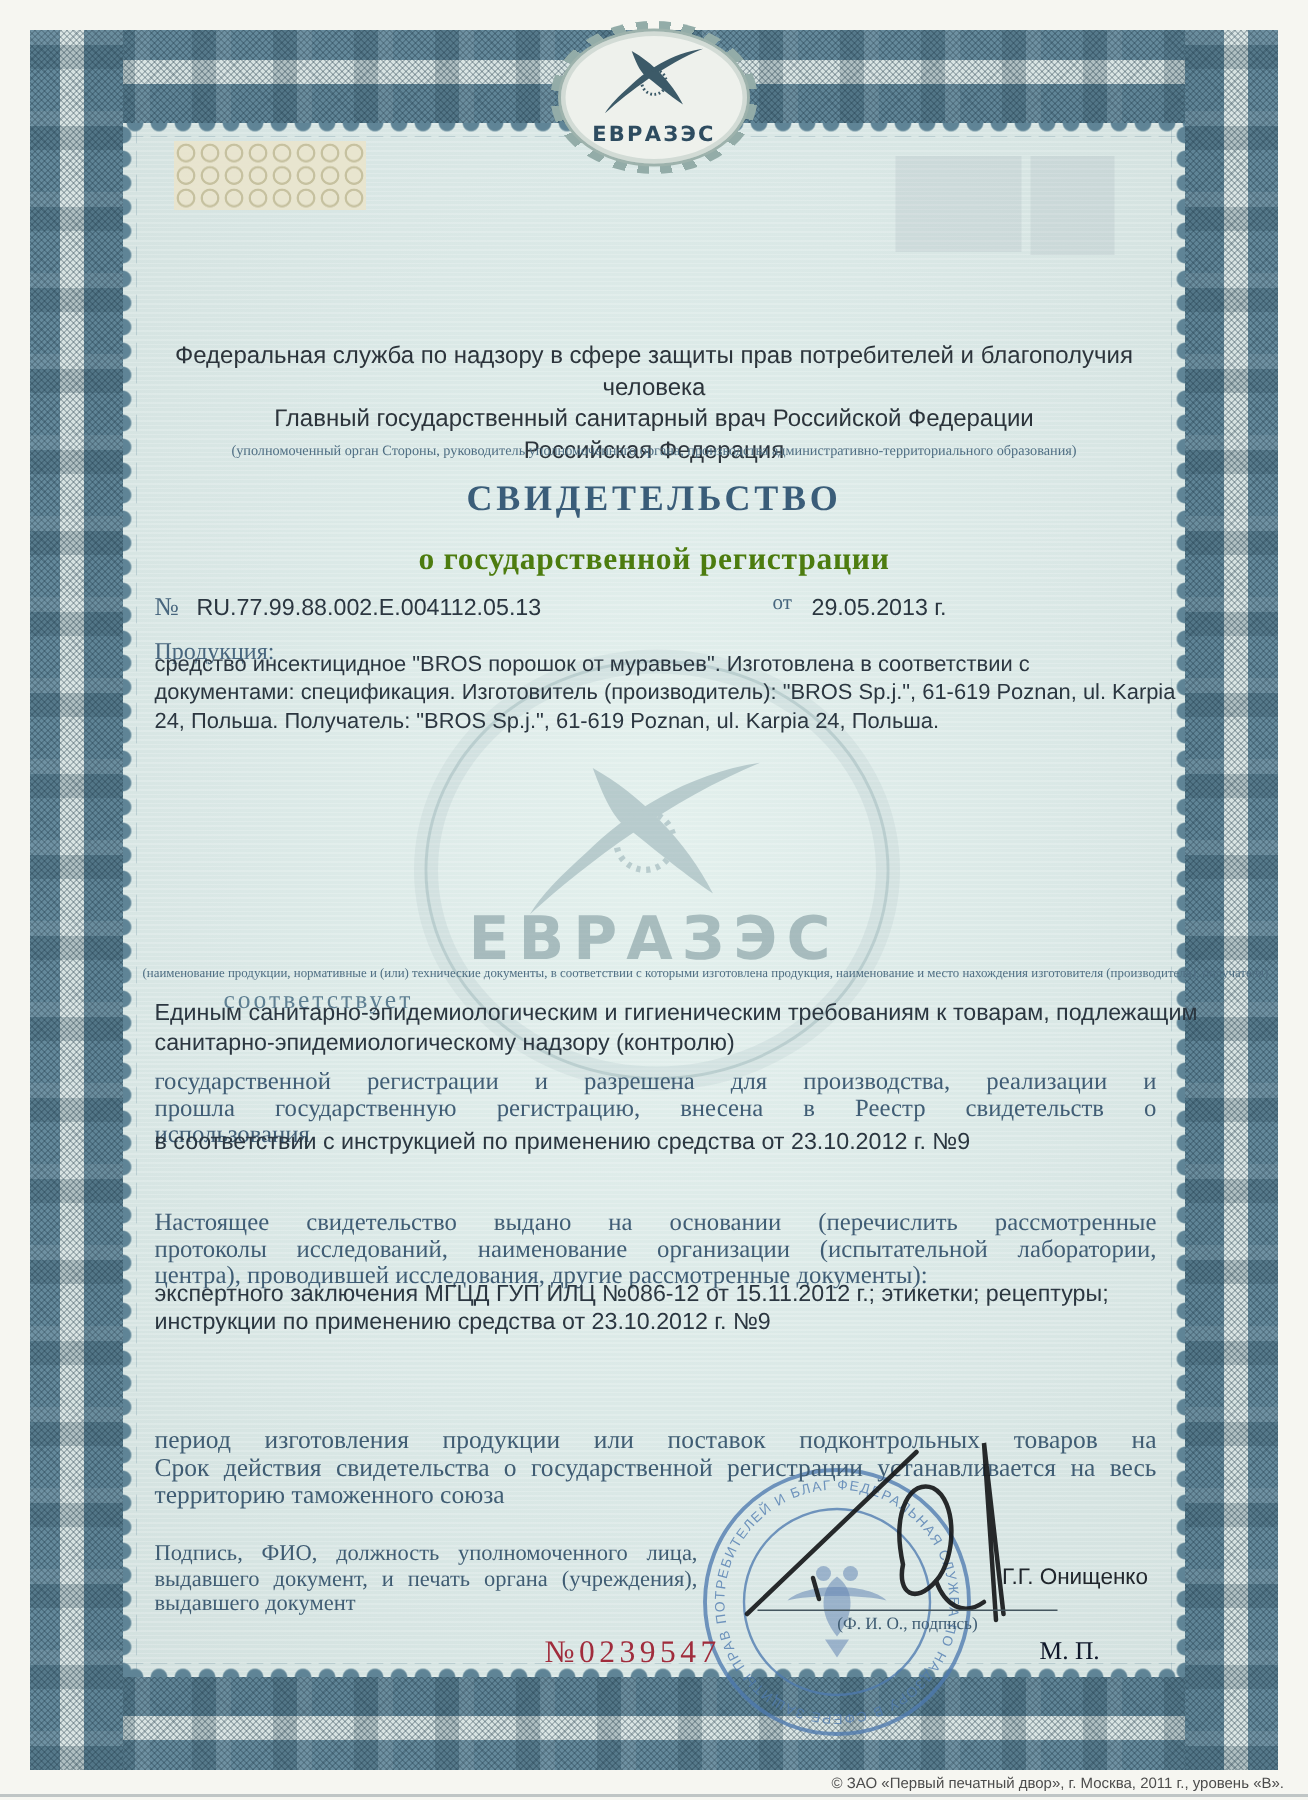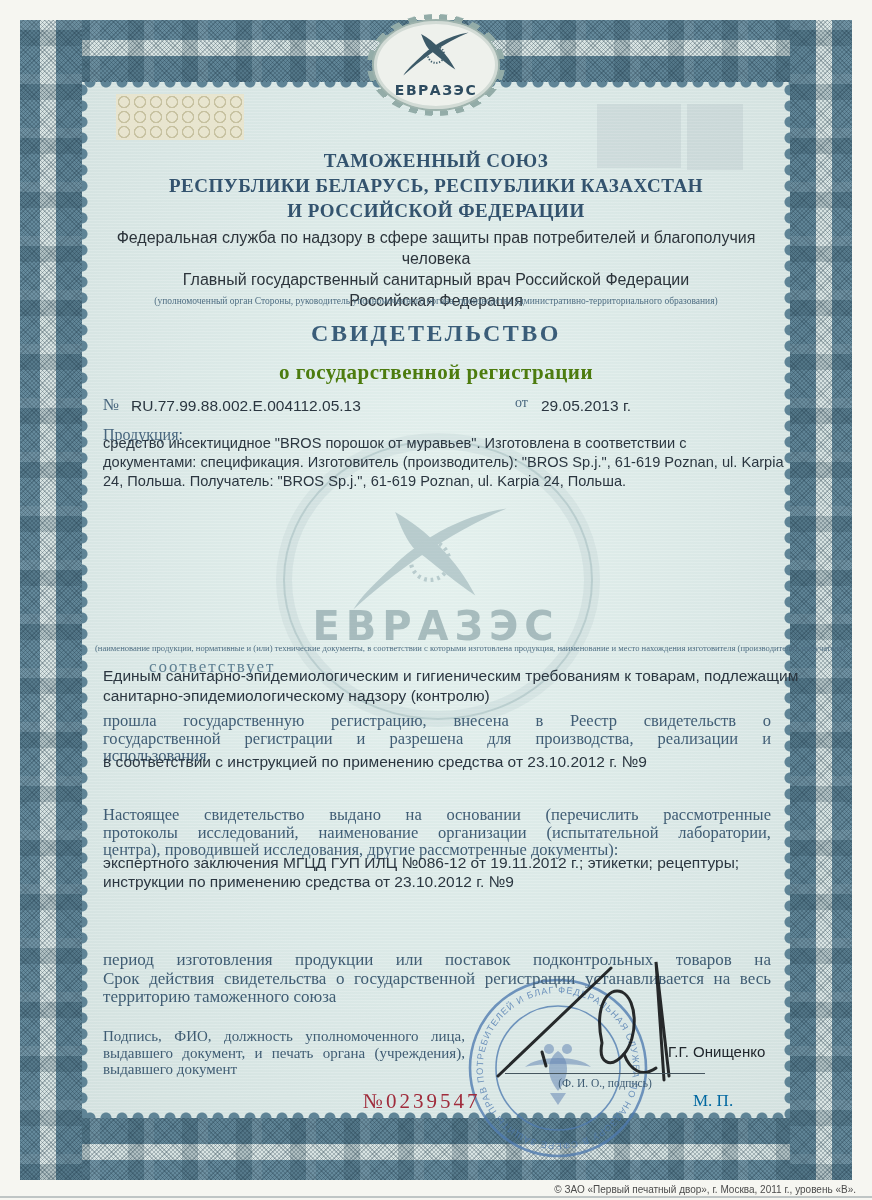--- a/index.html
+++ b/index.html
@@ -86,21 +86,21 @@
   .serif-lbl{font-size:16px;color:#48667e;}
   .sans-txt{font-family:"Liberation Sans",sans-serif;font-size:14.6px;color:#2b3640;line-height:19px;white-space:nowrap;}
   .sans-txt2{font-family:"Liberation Sans",sans-serif;font-size:15.5px;color:#2b3640;line-height:20px;white-space:nowrap;}
   .tmpl{font-size:16.5px;color:#405d75;line-height:17.5px;}
   .tmpl .j{text-align:justify;text-align-last:justify;}
   .big-tmpl{font-size:17px;color:#3f5c73;line-height:18.5px;}
   .cap{font-size:15px;color:#3f5c73;line-height:16.5px;}
   .j{text-align:justify;text-align-last:justify;}
   .faded-word{font-size:17px;color:#5e7f92;letter-spacing:2px;margin-left:46px;}
   .red-no{font-size:21px;letter-spacing:3px;color:#a02c3c;z-index:5;}
-  .mp{font-size:17px;color:#0369a1;}
+  .mp{font-size:17px;color:#0f172a;}
   .sig-name{font-family:"Liberation Sans",sans-serif;font-size:15px;color:#20262c;}
   .sig-line{position:absolute;left:505px;top:1073px;width:200px;border-top:1.5px solid #45565f;z-index:6;}
   .sig-note{position:absolute;left:515px;top:1077px;width:180px;text-align:center;font-size:11.5px;color:#3f5c73;z-index:6;}
   .stamp{position:absolute;left:465px;top:975px;width:186px;height:186px;z-index:3;opacity:.78;}
   .signature{position:absolute;left:478px;top:948px;width:210px;height:165px;z-index:6;}
   .footer{position:absolute;left:0;right:16px;top:1184px;text-align:right;z-index:2;
       font-family:"Liberation Sans",sans-serif;font-size:10px;color:#4c4c4c;}
   .bottom-edge{position:absolute;left:0;right:0;top:1196px;height:2px;background:#a8b0b2;opacity:.7;z-index:2;}
 </style>
 </head>
@@ -140,25 +140,20 @@
     <svg class="bird" viewBox="0 0 100 70">
       <g fill="#3c5a68">
         <path d="M 6 64 C 28 44 60 20 94 6 C 66 10 42 26 28 40 C 18 49 10 57 6 64 Z"></path>
         <path d="M 30 8 C 48 18 66 36 76 56 C 64 48 50 36 42 30 C 37 26 33 16 30 8 Z"></path>
       </g>
       <circle cx="50" cy="36" r="11" fill="none" stroke="#3c5a68" stroke-width="2.6" stroke-dasharray="1.6 2.2"></circle>
     </svg>
     <div class="label">ЕВРАЗЭС</div>
   </div>
 
-  <div class="txt center hdr-serif" style="left:90px;top:148px;width:692px;">
-    <div>ТАМОЖЕННЫЙ СОЮЗ</div>
-    <div>РЕСПУБЛИКИ БЕЛАРУСЬ, РЕСПУБЛИКИ КАЗАХСТАН</div>
-    <div>И РОССИЙСКОЙ ФЕДЕРАЦИИ</div>
-  </div>
   <div class="txt center hdr-sans" style="left:90px;top:227px;width:692px;">
     <div>Федеральная служба по надзору в сфере защиты прав потребителей и благополучия человека</div>
     <div>Главный государственный санитарный врач Российской Федерации</div>
     <div>Российская Федерация</div>
   </div>
   <div class="txt center note" style="left:90px;top:296px;width:692px;">(уполномоченный орган Стороны, руководитель уполномоченного органа, производства административно-территориального образования)</div>
 
   <div class="txt center title-main" style="left:90px;top:320px;width:692px;">СВИДЕТЕЛЬСТВО</div>
   <div class="txt center title-sub" style="left:90px;top:360px;width:692px;">о государственной регистрации</div>
 
@@ -176,32 +171,32 @@
 
   <div class="txt note" style="left:95px;top:643px;width:700px;font-size:8.6px;white-space:nowrap;">(наименование продукции, нормативные и (или) технические документы, в соответствии с которыми изготовлена продукция, наименование и место нахождения изготовителя (производителя), получателя)</div>
 
   <div class="txt faded-word" style="left:103px;top:657px;">соответствует</div>
   <div class="txt" style="left:103px;top:666px;width:668px;">
     <div class="sans-txt2">Единым санитарно-эпидемиологическим и гигиеническим требованиям к товарам, подлежащим</div>
     <div class="sans-txt2">санитарно-эпидемиологическому надзору (контролю)</div>
   </div>
 
   <div class="txt tmpl" style="left:103px;top:712px;width:668px;">
+    <div class="j">государственной регистрации и разрешена для производства, реализации и</div>
     <div class="j">прошла государственную регистрацию, внесена в Реестр свидетельств о</div>
-    <div class="j">государственной регистрации и разрешена для производства, реализации и</div>
     <div>использования</div>
   </div>
   <div class="txt sans-txt2" style="left:103px;top:752px;">в соответствии с инструкцией по применению средства от 23.10.2012 г. №9</div>
 
   <div class="txt tmpl" style="left:103px;top:806px;width:668px;">
     <div class="j">Настоящее свидетельство выдано на основании (перечислить рассмотренные</div>
     <div class="j">протоколы исследований, наименование организации (испытательной лаборатории,</div>
     <div>центра), проводившей исследования, другие рассмотренные документы):</div>
   </div>
-  <div class="txt sans-txt2" style="left:103px;top:853px;">экспертного заключения МГЦД ГУП ИЛЦ №086-12 от 19.11.2012 г.; этикетки; рецептуры;</div>
+  <div class="txt sans-txt2" style="left:103px;top:853px;">экспертного заключения МГЦД ГУП ИЛЦ №086-12 от 15.11.2012 г.; этикетки; рецептуры;</div>
   <div class="txt sans-txt2" style="left:103px;top:872px;">инструкции по применению средства от 23.10.2012 г. №9</div>
 
   <div class="txt big-tmpl" style="left:103px;top:951px;width:668px;">
     <div class="j">период изготовления продукции или поставок подконтрольных товаров на</div>
     <div class="j">Срок действия свидетельства о государственной регистрации устанавливается на весь</div>
     <div>территорию таможенного союза</div>
   </div>
 
   <div class="txt cap" style="left:103px;top:1028px;width:362px;">
     <div class="j">Подпись, ФИО, должность уполномоченного лица,</div>

